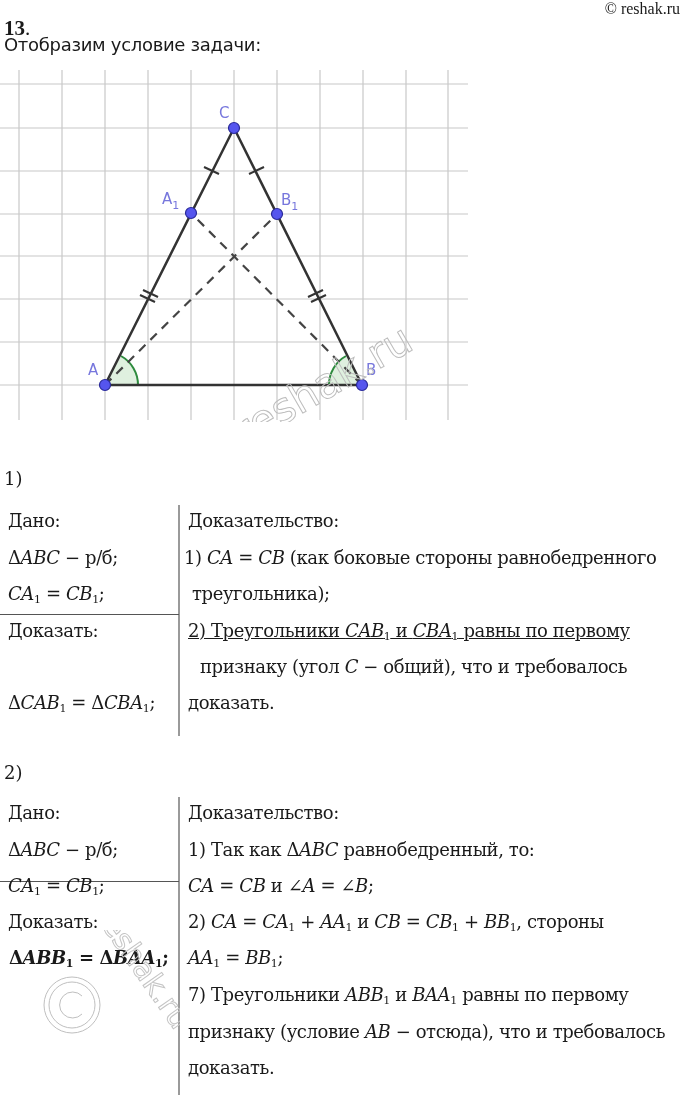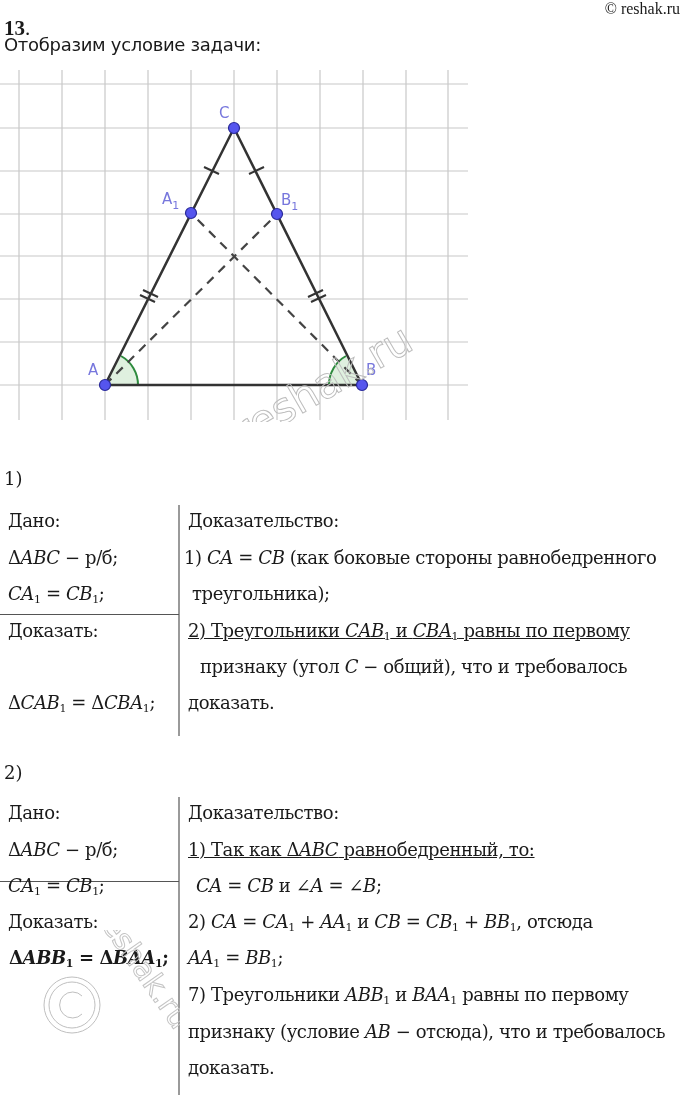--- a/index.html
+++ b/index.html
@@ -117,23 +117,23 @@
 <div class="abs vline" style="left:178px;top:797px;height:298px;"></div>
 <div class="abs hline" style="left:0;top:881px;width:179px;"></div>
 
 <div class="abs txt" style="left:8px;top:802px;">Дано:</div>
 <div class="abs txt" style="left:8px;top:839px;"><span>Δ</span><span class="m">ABC</span><span> − р/б;</span></div>
 <div class="abs txt" style="left:8px;top:875px;"><span class="m">CA</span><sub>1</sub><span> = </span><span class="m">CB</span><sub>1</sub><span>;</span></div>
 <div class="abs txt" style="left:8px;top:911px;">Доказать:</div>
 <div class="abs txt" style="left:9px;top:947px;font-weight:bold;"><span>Δ</span><span class="m">ABB</span><sub>1</sub><span> = Δ</span><span class="m">BAA</span><sub>1</sub><span>;</span></div>
 
 <div class="abs txt" style="left:188px;top:802px;">Доказательство:</div>
-<div class="abs txt" style="left:188px;top:839px;text-decoration:underline;"><span>1) Так как Δ</span><span class="m">ABC</span><span> равнобедренный, то:</span></div>
-<div class="abs txt" style="left:188px;top:875px;margin-left:8px;"><span class="m">CA</span><span> = </span><span class="m">CB</span><span> и ∠</span><span class="m">A</span><span> = ∠</span><span class="m">B</span><span>;</span></div>
-<div class="abs txt" style="left:188px;top:911px;"><span>2) </span><span class="m">CA</span><span> = </span><span class="m">CA</span><sub>1</sub><span> + </span><span class="m">AA</span><sub>1</sub><span> и </span><span class="m">CB</span><span> = </span><span class="m">CB</span><sub>1</sub><span> + </span><span class="m">BB</span><sub>1</sub><span>, отсюда</span></div>
+<div class="abs txt" style="left:188px;top:839px;"><span>1) Так как Δ</span><span class="m">ABC</span><span> равнобедренный, то:</span></div>
+<div class="abs txt" style="left:188px;top:875px;"><span class="m">CA</span><span> = </span><span class="m">CB</span><span> и ∠</span><span class="m">A</span><span> = ∠</span><span class="m">B</span><span>;</span></div>
+<div class="abs txt" style="left:188px;top:911px;"><span>2) </span><span class="m">CA</span><span> = </span><span class="m">CA</span><sub>1</sub><span> + </span><span class="m">AA</span><sub>1</sub><span> и </span><span class="m">CB</span><span> = </span><span class="m">CB</span><sub>1</sub><span> + </span><span class="m">BB</span><sub>1</sub><span>, стороны</span></div>
 <div class="abs txt" style="left:188px;top:947px;"><span class="m">AA</span><sub>1</sub><span> = </span><span class="m">BB</span><sub>1</sub><span>;</span></div>
 <div class="abs txt" style="left:188px;top:984px;"><span>7) Треугольники </span><span class="m">ABB</span><sub>1</sub><span> и </span><span class="m">BAA</span><sub>1</sub><span> равны по первому</span></div>
 <div class="abs txt" style="left:188px;top:1021px;"><span>признаку (условие </span><span class="m">AB</span><span> − отсюда), что и требовалось</span></div>
 <div class="abs txt" style="left:188px;top:1057px;">доказать.</div>
 
 <svg class="abs" style="left:20px;top:930px;" width="160" height="120">
   <circle cx="52" cy="75" r="28" class="wm"></circle>
   <circle cx="52" cy="75" r="23" class="wm"></circle>
   <path d="M62 66 A13 13 0 1 0 62 84" class="wm" stroke-width="1.5"></path>
   <text x="40" y="30" transform="rotate(55 100 40)" font-family="DejaVu Sans, sans-serif" font-size="30" fill="none" stroke="#c4c4c4" stroke-width="1">reshak.ru</text>

